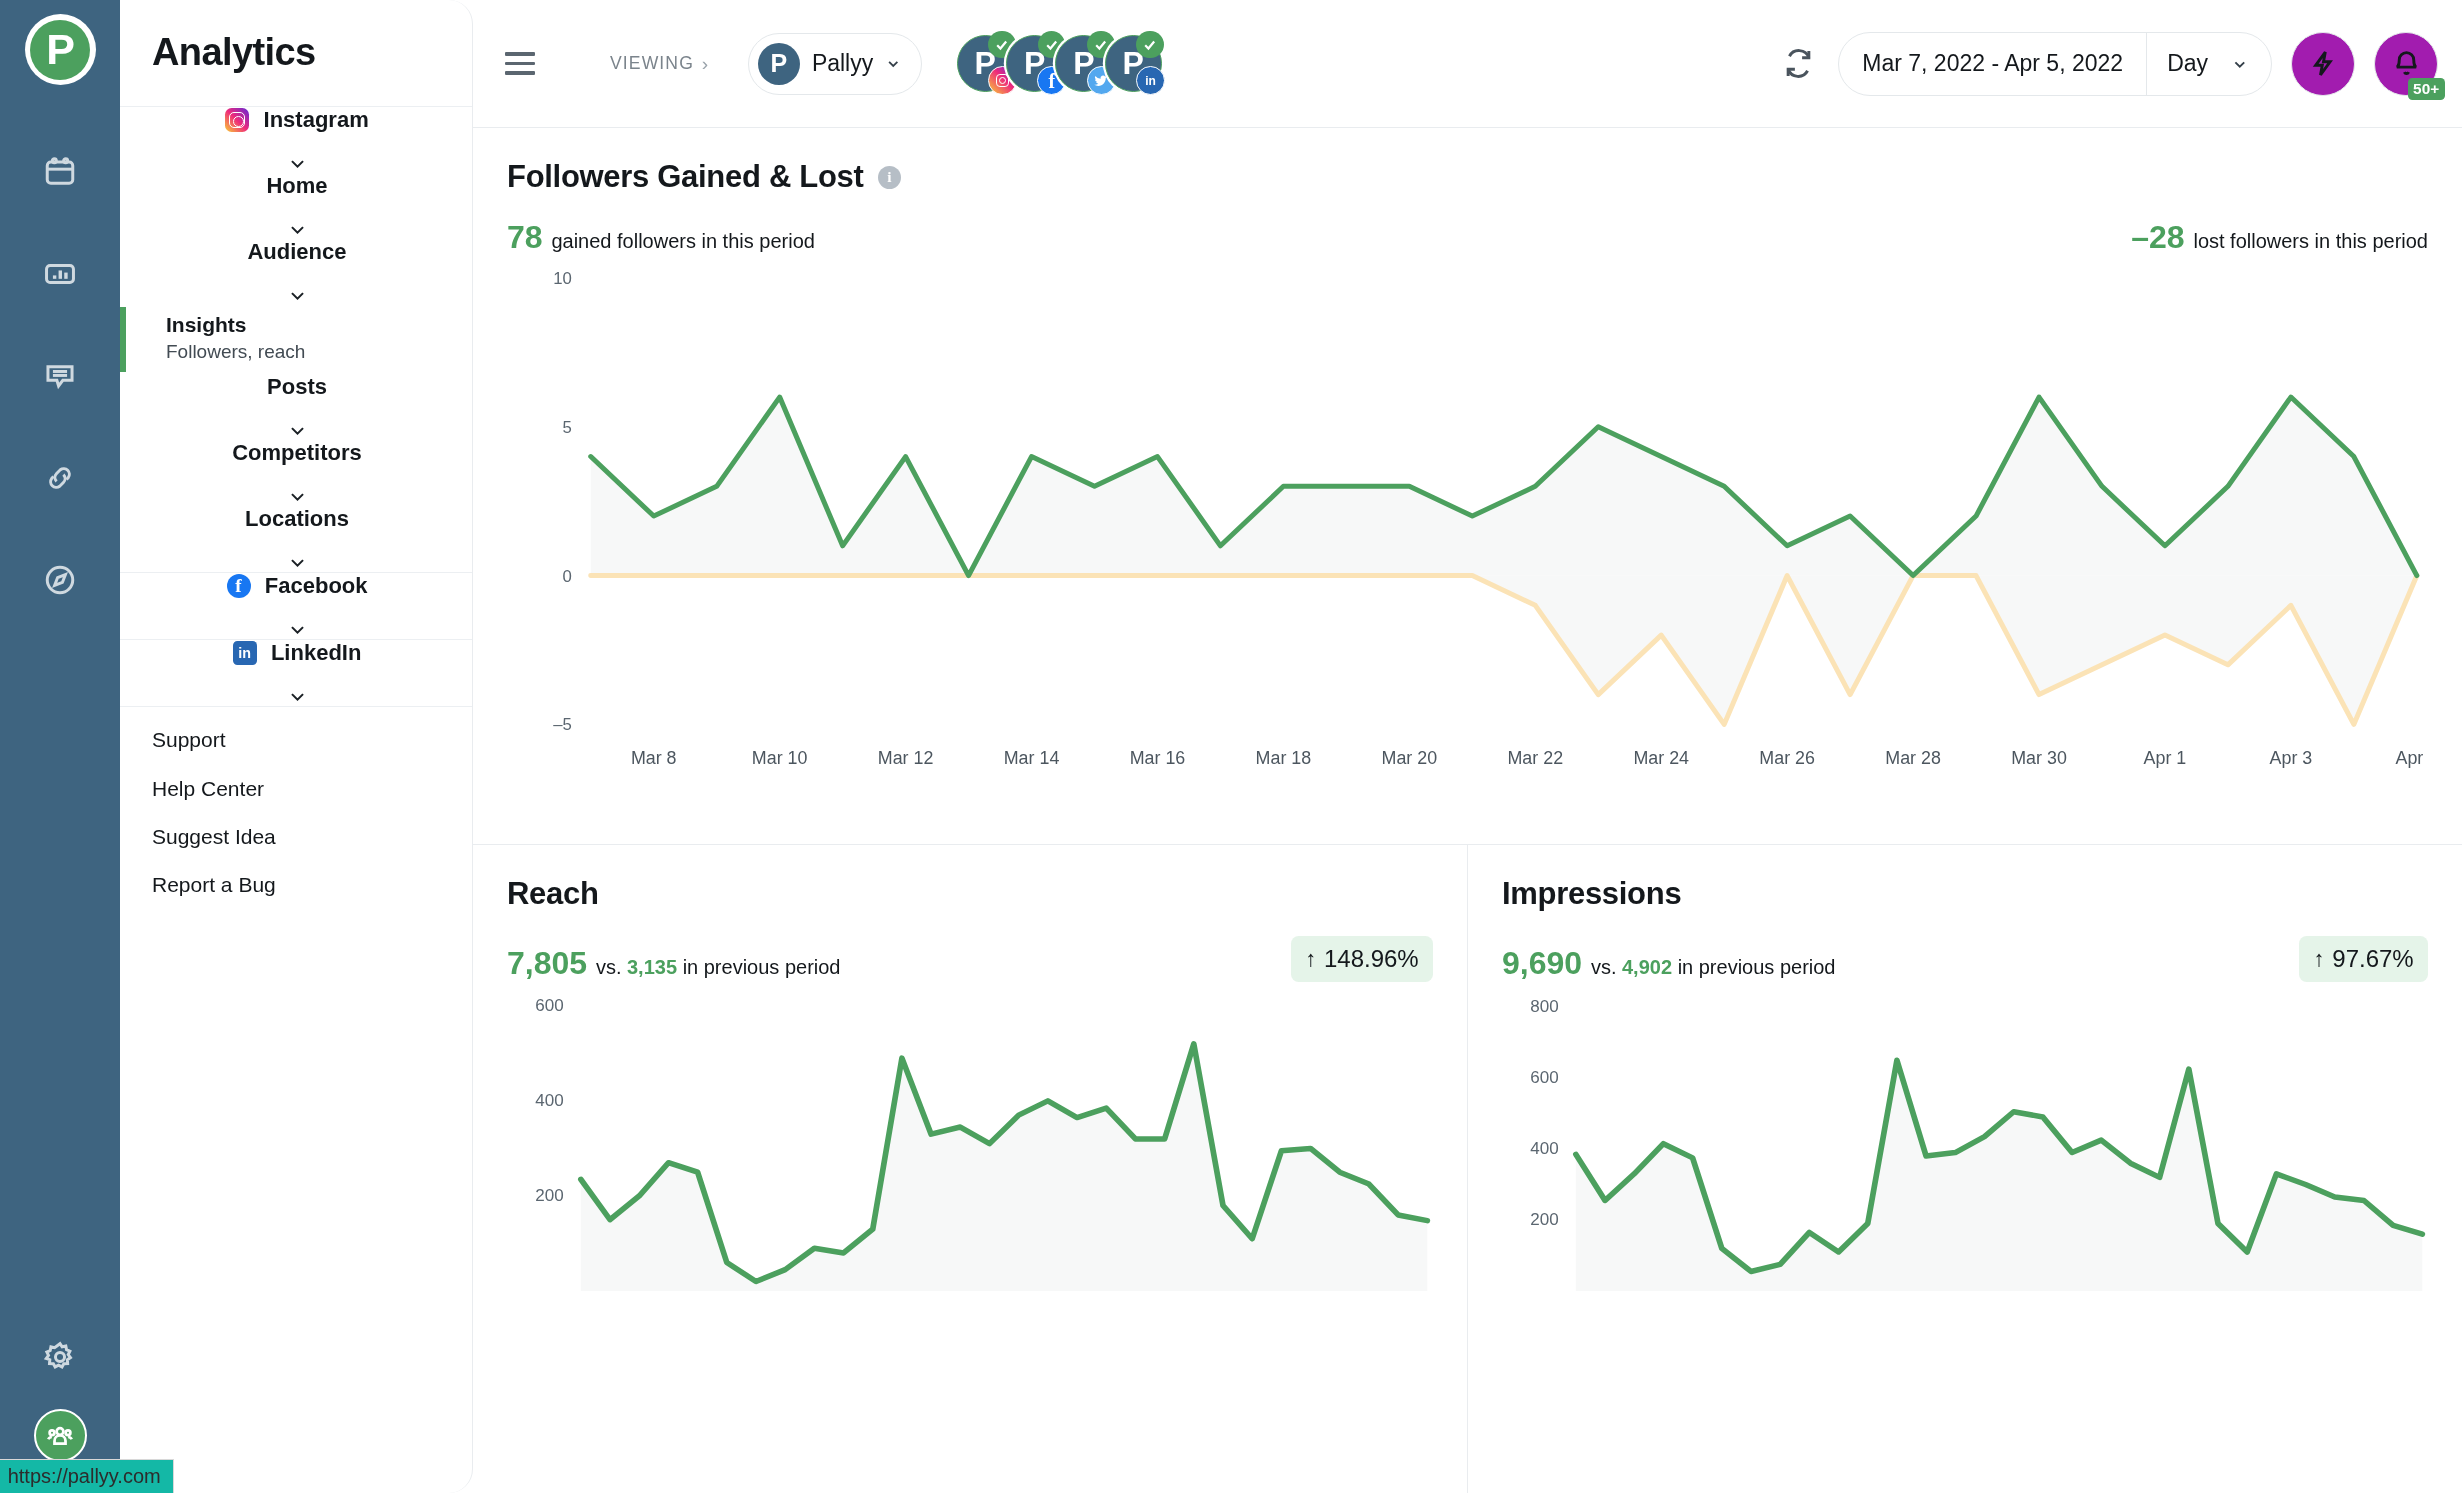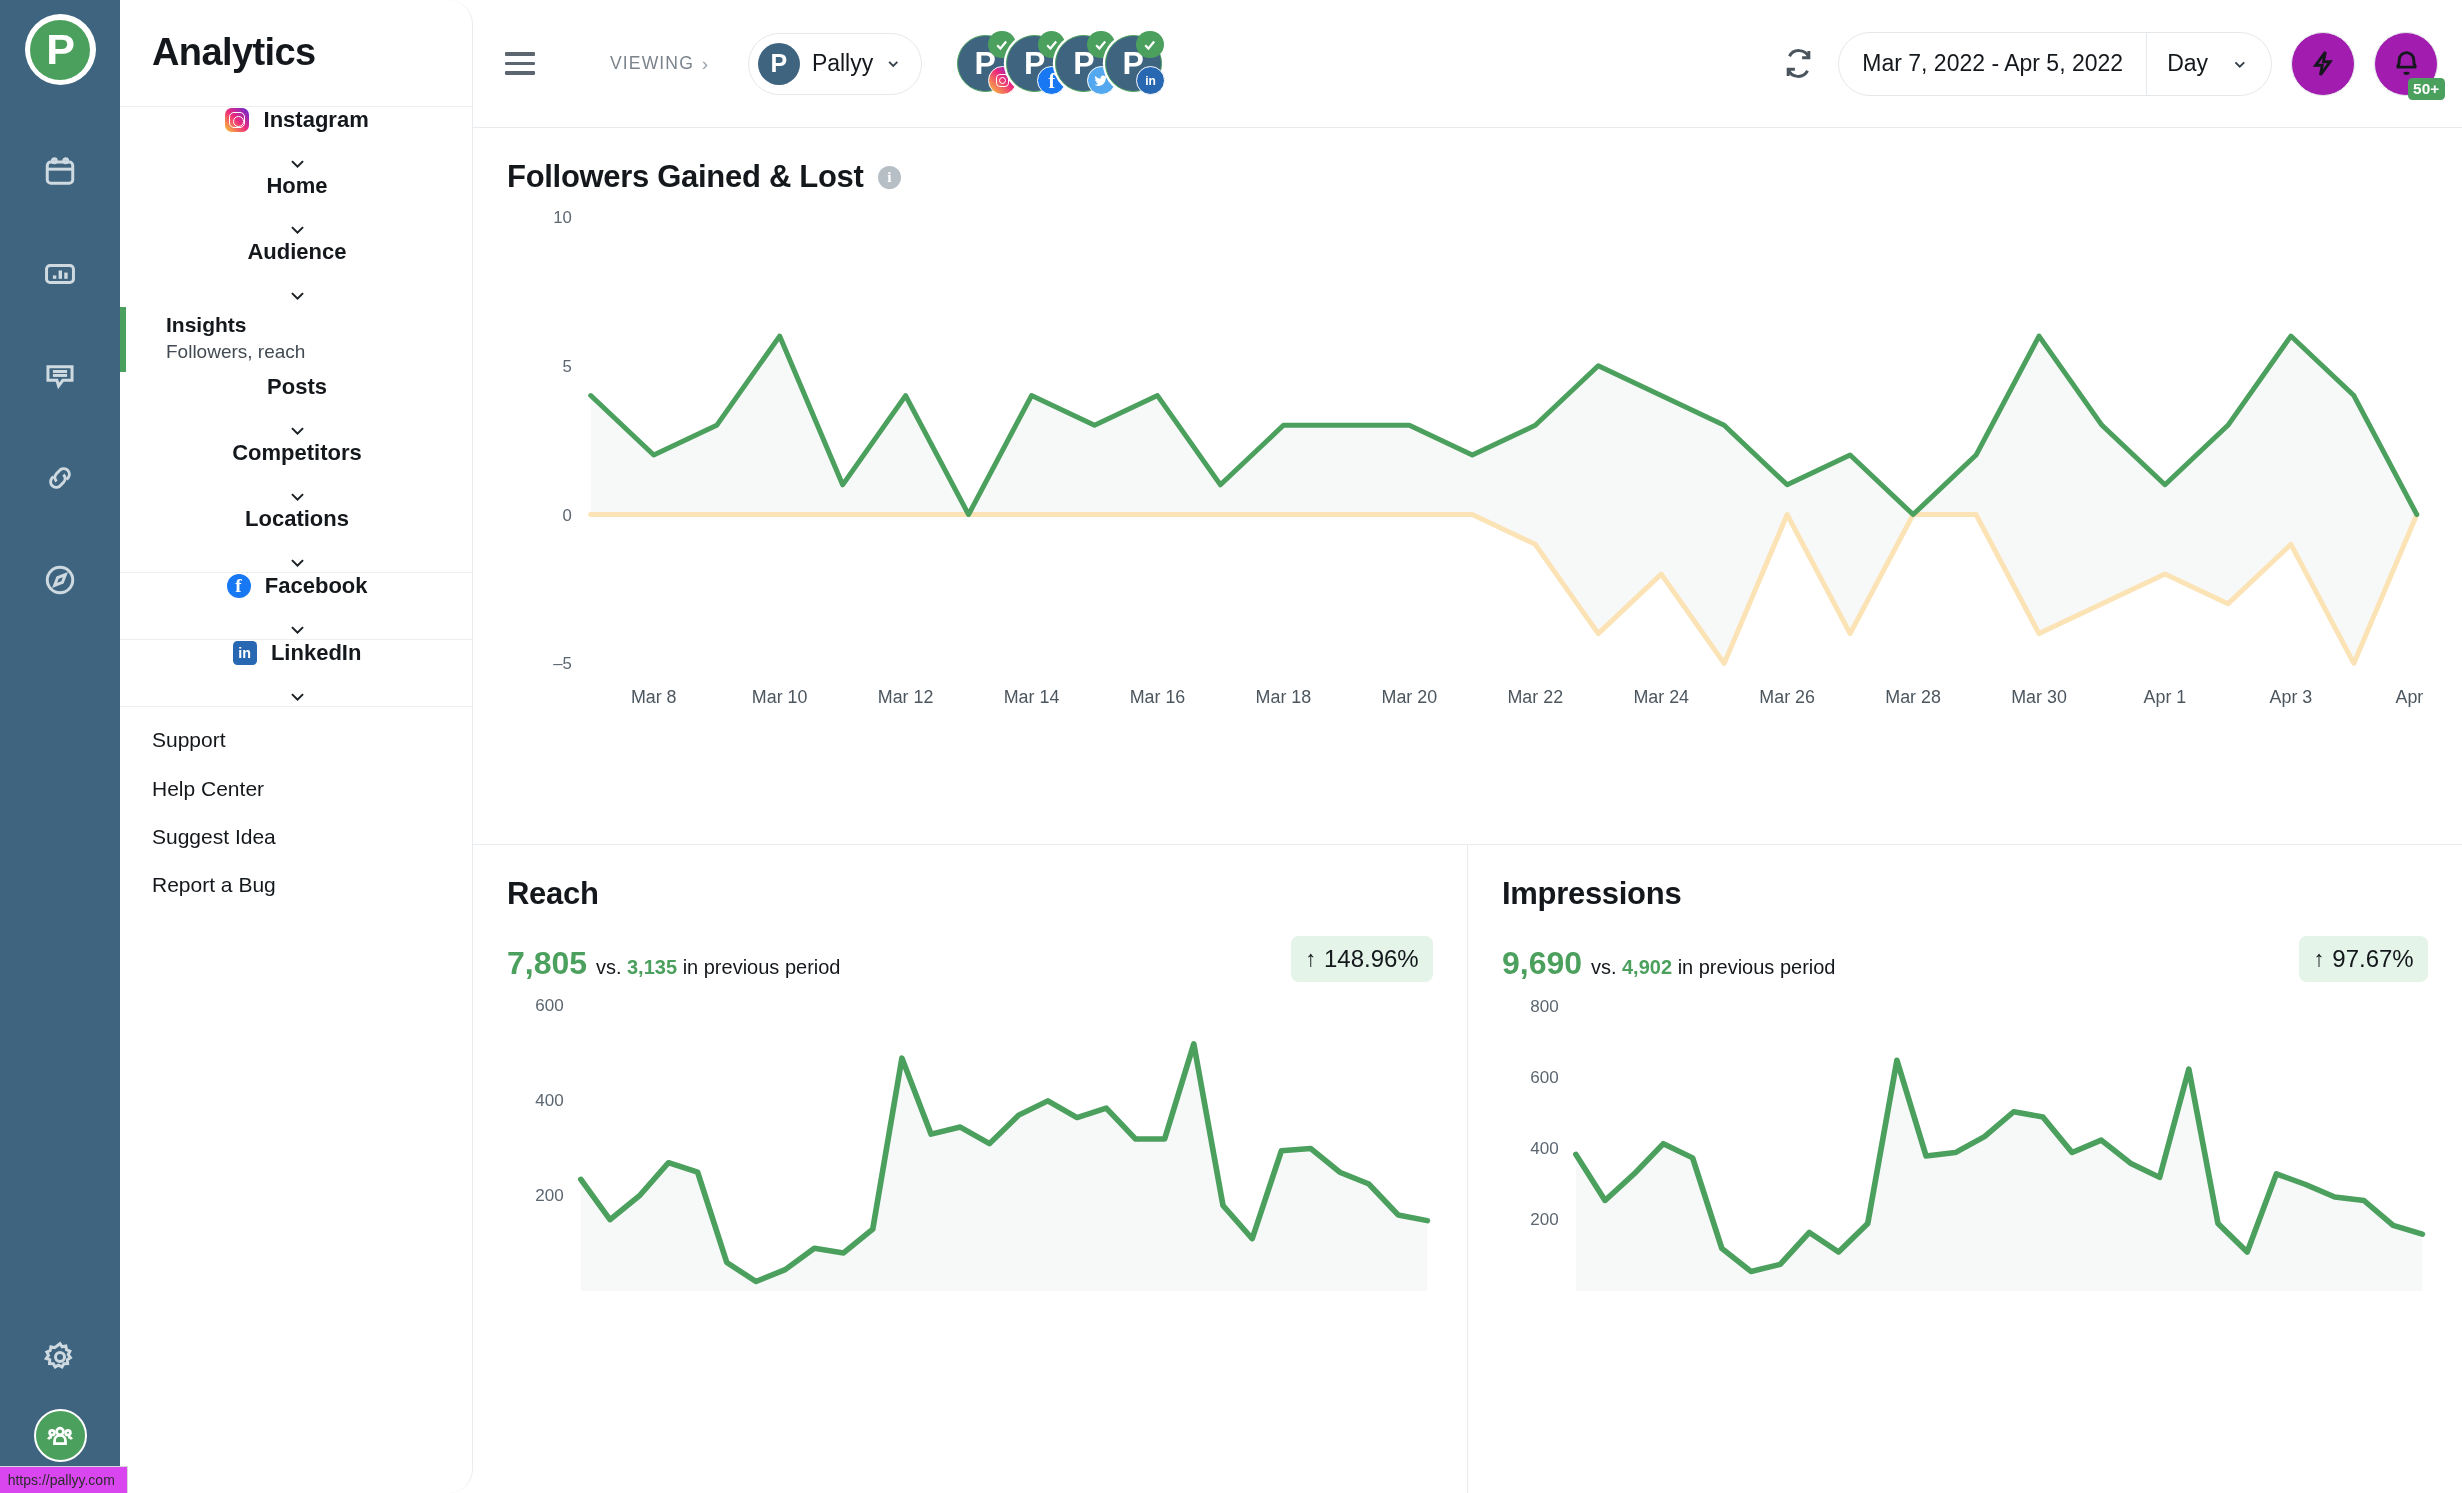--- a/index.html
+++ b/index.html
@@ -157,22 +157,22 @@
   .ylab { font-size: 30px; fill:#5b6670; font-family:"Liberation Sans", sans-serif; }
   .xlab { font-size: 32px; fill:#4c565f; font-family:"Liberation Sans", sans-serif; text-anchor:middle; }
 
   .two-col { display:flex; flex:1; min-height:0; }
   .col { flex:1; min-width:0; padding: 31px 34px 0 34px; overflow:hidden; }
   .col.left { border-right: 1.1px solid #e9ecef; }
 
   
   .statusbar {
     position:absolute; left:0; bottom:0; z-index: 50;
-    background:#d946ef; border:0.6px solid #d8d8d8; border-left:none; border-bottom:none;
-    font-size: 14px; color:#2c2c2c; padding: 4.4px 12px 5.5px 7.7px;
+    background:#14b8a6; border:0.6px solid #d8d8d8; border-left:none; border-bottom:none;
+    font-size: 20px; color:#2c2c2c; padding: 4.4px 12px 5.5px 7.7px;
     font-family:"Liberation Sans", sans-serif;
   }
 </style>
 </head>
 <body>
 
 <div id="app">
 
   <div class="rail">
     <div class="rail-logo">
@@ -425,20 +425,30 @@
         </div>
       </div>
     </div>
 
     <div class="content">
 
       <div class="card" style="height:717px;">
         <div class="card-title-row">
           <div class="card-title">Followers Gained &amp; Lost</div>
           <div class="info-dot">i</div>
+        </div>
+        <div class="stat-row">
+          <div class="stat-left">
+            <span class="stat-big">78</span>
+            <span class="stat-sub">gained followers in this period</span>
+          </div>
+          <div class="stat-right">
+            <span class="stat-big">–28</span>
+            <span class="stat-sub">lost followers in this period</span>
+          </div>
         </div>
         <div class="chartbox">
           <svg id="svg-followers" viewBox="0 0 3440 1000" preserveAspectRatio="none" style="height:551px;">
               <text x="116" y="51" class="ylab" text-anchor="end">10</text>
               <text x="116" y="321" class="ylab" text-anchor="end">5</text>
               <text x="116" y="591" class="ylab" text-anchor="end">0</text>
               <text x="116" y="861" class="ylab" text-anchor="end">–5</text>
               <path d="M150,364L262.7586206896552,472L375.51724137931035,418L488.2758620689655,256L601.0344827586207,526L713.7931034482758,364L826.551724137931,580L939.3103448275862,364L1052.0689655172414,418L1164.8275862068965,364L1277.5862068965516,526L1390.344827586207,418L1503.103448275862,418L1615.8620689655172,418L1728.6206896551723,472L1841.3793103448277,418L1954.1379310344828,310L2066.8965517241377,364L2179.655172413793,418L2292.4137931034484,526L2405.1724137931033,472L2517.9310344827586,580L2630.689655172414,472L2743.448275862069,256L2856.206896551724,418L2968.9655172413795,526L3081.7241379310344,418L3194.4827586206898,256L3307.2413793103447,364L3420,580L3420,580L150,580Z" fill="#f7f8f8" stroke="none"></path>
               <path d="M150,580L262.7586206896552,580L375.51724137931035,580L488.2758620689655,580L601.0344827586207,580L713.7931034482758,580L826.551724137931,580L939.3103448275862,580L1052.0689655172414,580L1164.8275862068965,580L1277.5862068965516,580L1390.344827586207,580L1503.103448275862,580L1615.8620689655172,580L1728.6206896551723,580L1841.3793103448277,634L1954.1379310344828,796L2066.8965517241377,688L2179.655172413793,850L2292.4137931034484,580L2405.1724137931033,796L2517.9310344827586,580L2630.689655172414,580L2743.448275862069,796L2856.206896551724,742L2968.9655172413795,688L3081.7241379310344,742L3194.4827586206898,634L3307.2413793103447,850L3420,580L3420,580L150,580Z" fill="#f7f8f8" stroke="none"></path>
               <path d="M150,580L262.7586206896552,580L375.51724137931035,580L488.2758620689655,580L601.0344827586207,580L713.7931034482758,580L826.551724137931,580L939.3103448275862,580L1052.0689655172414,580L1164.8275862068965,580L1277.5862068965516,580L1390.344827586207,580L1503.103448275862,580L1615.8620689655172,580L1728.6206896551723,580L1841.3793103448277,634L1954.1379310344828,796L2066.8965517241377,688L2179.655172413793,850L2292.4137931034484,580L2405.1724137931033,796L2517.9310344827586,580L2630.689655172414,580L2743.448275862069,796L2856.206896551724,742L2968.9655172413795,688L3081.7241379310344,742L3194.4827586206898,634L3307.2413793103447,850L3420,580" fill="none" stroke="#fbe3b6" stroke-width="9" stroke-linejoin="round" stroke-linecap="round"></path>

